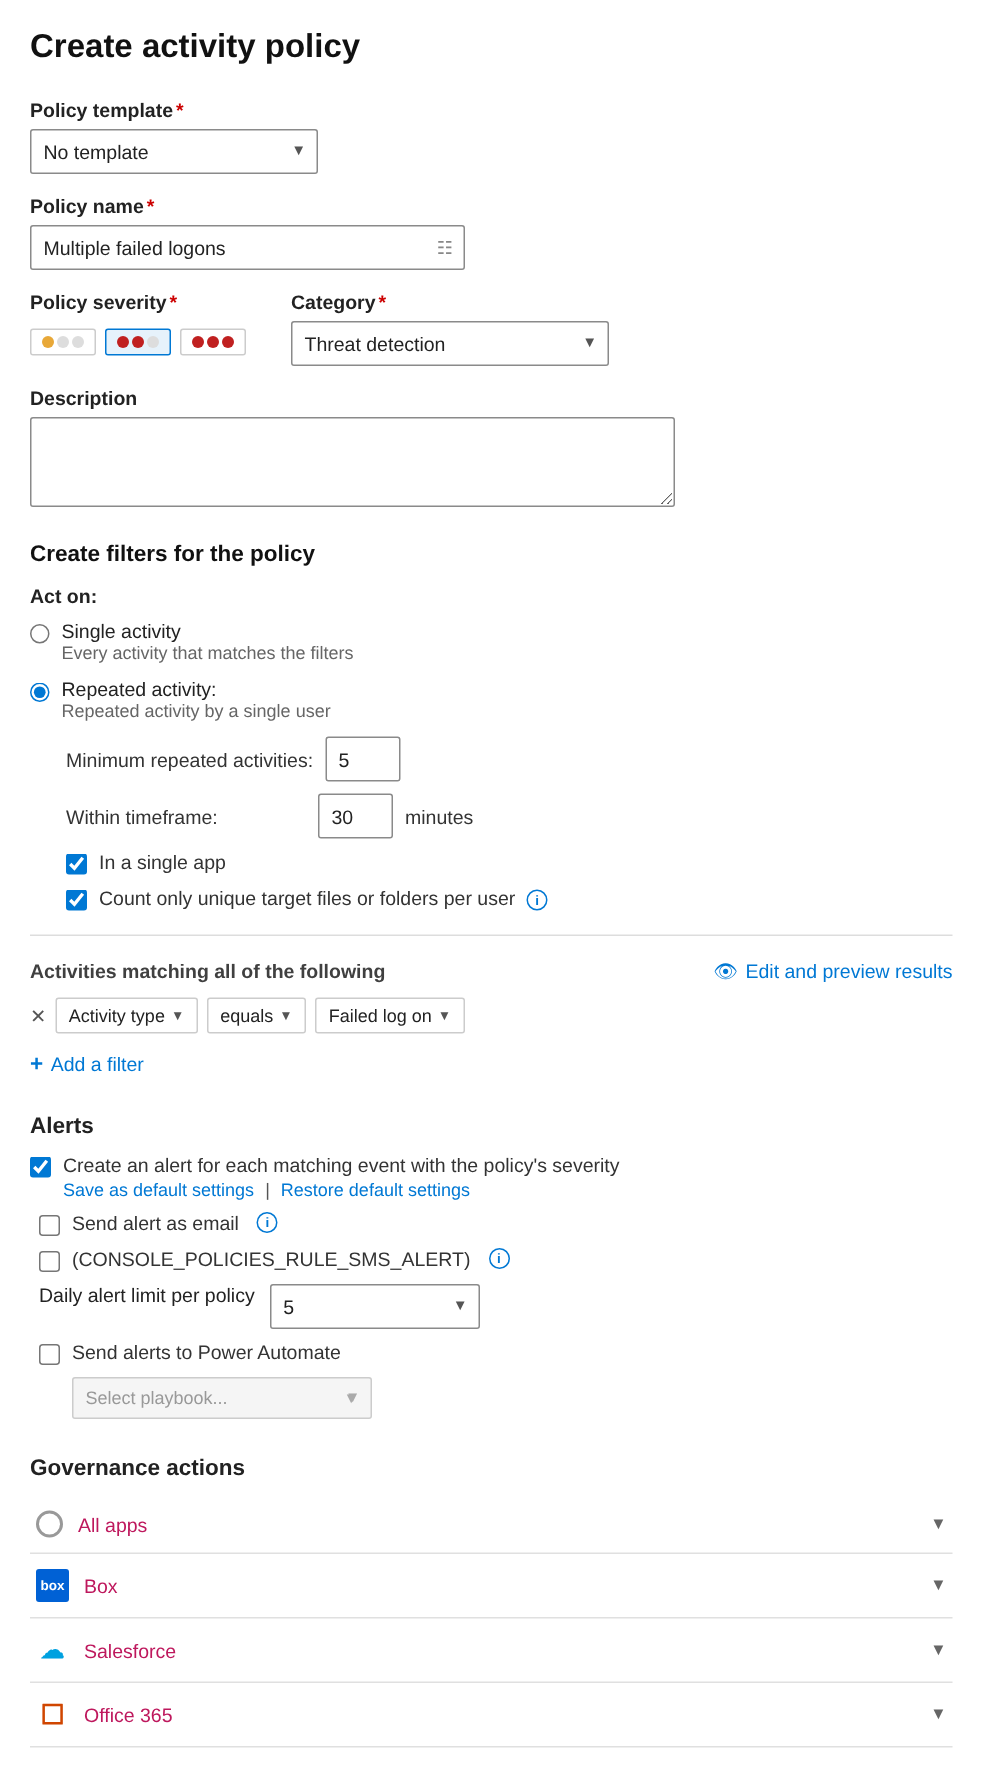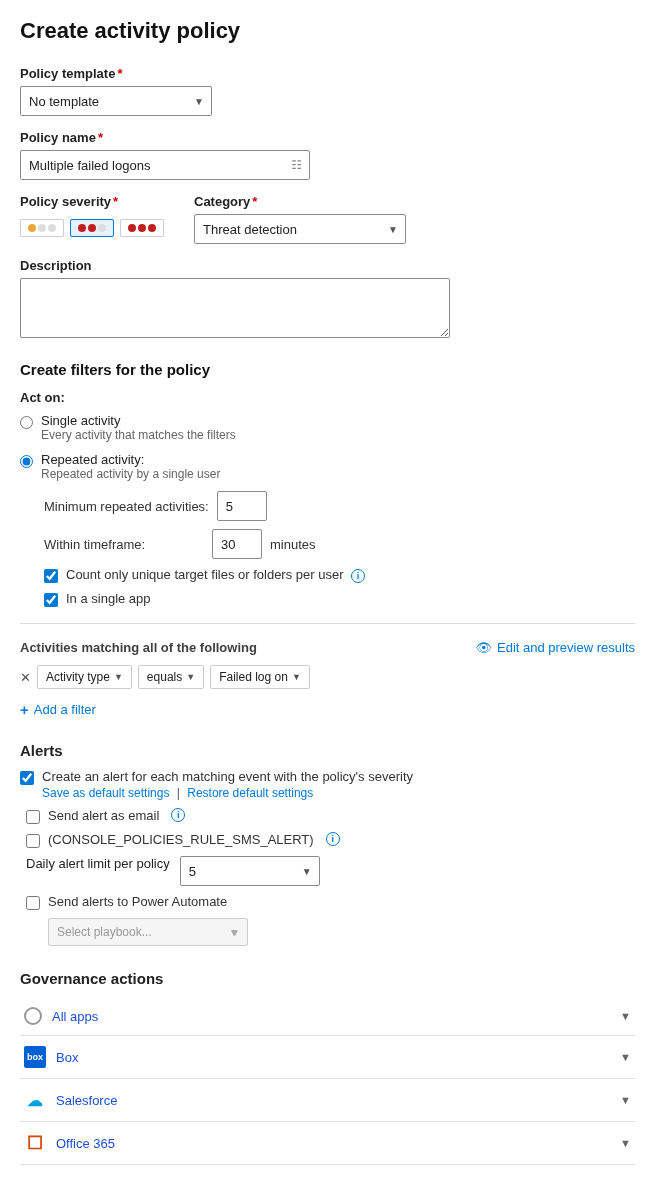--- a/index.html
+++ b/index.html
@@ -366,21 +366,21 @@
     .app-icon-sf {
       color: #00A1E0;
       font-size: 16px;
     }
     .app-icon-o365 {
       color: #D04600;
       font-size: 16px;
     }
     .gov-item-label {
       font-size: 13px;
-      color: #1d4ed8;
+      color: #be185d;
     }
     .gov-chevron {
       color: #666;
       font-size: 11px;
     }
     .category-dropdown {
       width: 212px;
     }
     .minutes-label {
       font-size: 13px;
@@ -482,30 +482,30 @@
       <label>Minimum repeated activities:</label>
       <input type="text" value="5" style="">
     </div>
     <div class="inline-field">
       <label>Within timeframe:</label>
       <input type="text" value="30" style="">
       <span class="minutes-label">minutes</span>
     </div>
 
     <div class="checkbox-row">
+      <input type="checkbox" id="singleApp" checked="" style="">
+      <label class="checkbox-label" for="singleApp">In a single app</label>
+    </div>
+
+    <div class="checkbox-row">
       <input type="checkbox" id="countUnique" checked="" style="">
       <div>
         <label class="checkbox-label" for="countUnique">Count only unique target files or folders per user</label>
         <span class="info-icon">i</span>
       </div>
-    </div>
-
-    <div class="checkbox-row">
-      <input type="checkbox" id="singleApp" checked="" style="">
-      <label class="checkbox-label" for="singleApp">In a single app</label>
     </div>
   </div>
 
   <hr class="divider">
 
   <div class="filter-header">
     <span class="filter-header-text">Activities matching all of the following</span>
     <a class="edit-preview-link">
       <span>👁</span>
       <span>Edit and preview results</span>

